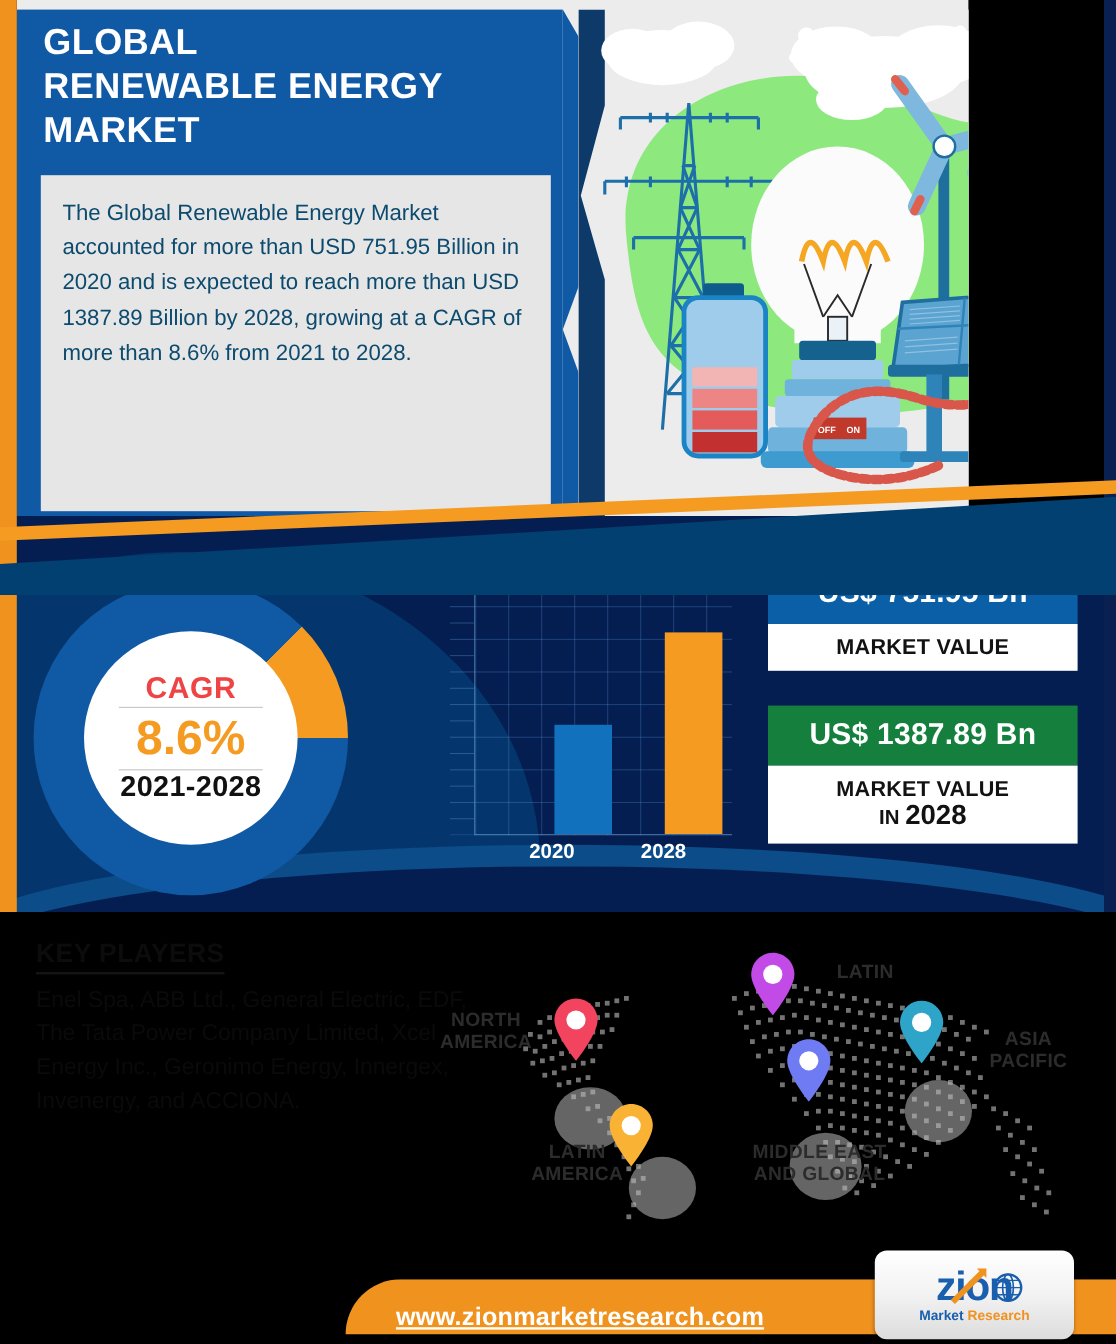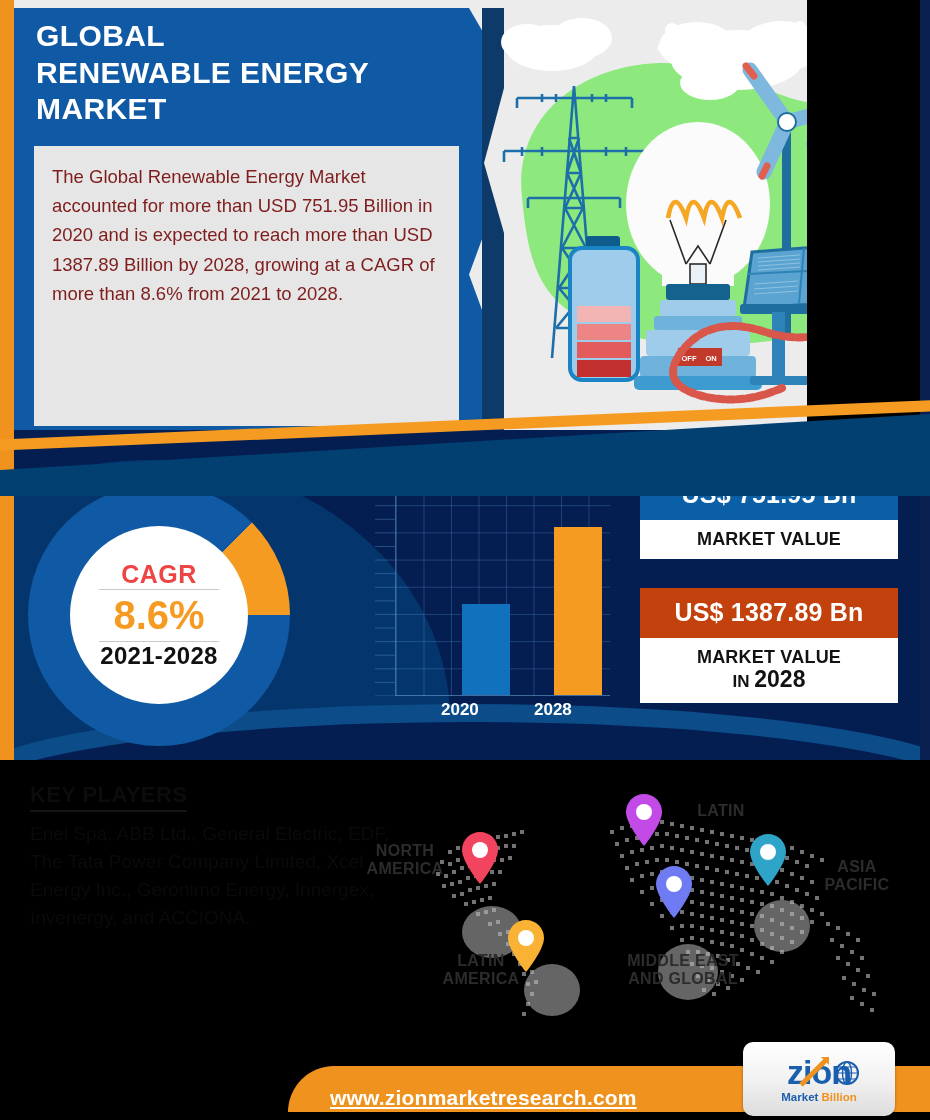--- a/index.html
+++ b/index.html
@@ -51,21 +51,21 @@
     color:#FFFFFF;
     font-size:30px; font-weight:bold; line-height:1.22;
     letter-spacing:0.4px;
   }
   .desc-box {
     position:absolute; left:20px; top:146px; width:425px; height:280px;
     background:#E6E6E6;
     padding:16px 18px 0 18px;
   }
   .desc-box p {
-    font-size:18.5px; line-height:1.58; color:#7f1d1d;
+    font-size:18.5px; line-height:1.58; color:#0c4a6e;
   }
 
   
   .illo {
     position:absolute; left:468px; top:8px; width:448px; height:424px;
     background:#ECECEC;
   }
 
   
   .orange-diagonal {
@@ -162,21 +162,21 @@
   
   .value-stack {
     position:absolute; left:640px; top:40px; width:258px; z-index:6;
   }
   .vcard { margin-bottom:14px; }
   .vcard .head {
     padding:10px 6px 11px; text-align:center;
     font-size:25px; font-weight:bold; color:#FFFFFF; letter-spacing:.2px;
   }
   .vcard .head.blue { background:#0B5FA6; }
-  .vcard .head.orange { background:#c2410c;margin-top:29px; }
+  .vcard .head.orange { background:#15803d;margin-top:29px; }
   .vcard .body {
     background:#FFFFFF; padding:9px 6px 10px; text-align:center;
     line-height:1.12;
   }
   .vcard .body .l1 {
     font-size:18px; font-weight:bold; color:#121212; letter-spacing:.2px;
   }
   .vcard .body .l2 {
     font-size:17px; font-weight:bold; color:#121212;
   }
@@ -220,21 +220,21 @@
   .footer-orange {
     position:absolute; left:288px; bottom:0; width:642px; height:46px;
     background:#F0921E;
     border-top-left-radius:46px 46px;
   }
   .footer-url {
     position:absolute; left:330px; bottom:10px;
     font-size:21px; font-weight:bold; color:#FFFFFF; letter-spacing:.2px; z-index:12;
   }
   .logo-box {
-    position:absolute; right:35px; bottom:4px; width:152px; height:74px;
+    position:absolute; right:35px; bottom:4px; width:166px; height:74px;
     background:linear-gradient(180deg,#FFFFFF 0%,#F2F2F2 50%,#DCDCDC 100%);
     border-radius:10px; z-index:13;
     box-shadow:0 1px 3px rgba(0,0,0,.35);
     display:flex; flex-direction:column; align-items:center; justify-content:center;
   }
   .logo-zion {
     font-size:34px; font-weight:bold; color:#1A5FAE; line-height:1;
     letter-spacing:-1px; position:relative; margin-bottom:1px;
   }
   .logo-sub { font-size:11.5px; font-weight:bold; line-height:1; margin-top:2px; }
@@ -799,20 +799,20 @@
       <svg width="90" height="34" viewBox="0 0 90 34" style="position:absolute;left:0;top:0;pointer-events:none">
         <path d="M14 30 L40 4" stroke="#F0921E" stroke-width="5" fill="none"></path>
         <path d="M34 2 L42 2 L42 10 Z" fill="#F0921E"></path>
         <circle cx="60" cy="18" r="11" fill="none" stroke="#1A5FAE" stroke-width="2"></circle>
         <ellipse cx="60" cy="18" rx="4.5" ry="11" fill="none" stroke="#1A5FAE" stroke-width="1.4"></ellipse>
         <path d="M49 18 L71 18 M51 12 L69 12 M51 24 L69 24" stroke="#1A5FAE" stroke-width="1.2" fill="none"></path>
       </svg>
     </div>
     <div class="logo-sub">
       <span class="m">Market</span>
-      <span class="r">Billion</span>
+      <span class="r">Research</span>
     </div>
   </div>
 
   <div class="left-orange-strip"></div>
   <div class="right-dark-strip"></div>
   <div class="bottom-strip"></div>
 </div>
 
 </body></html>

